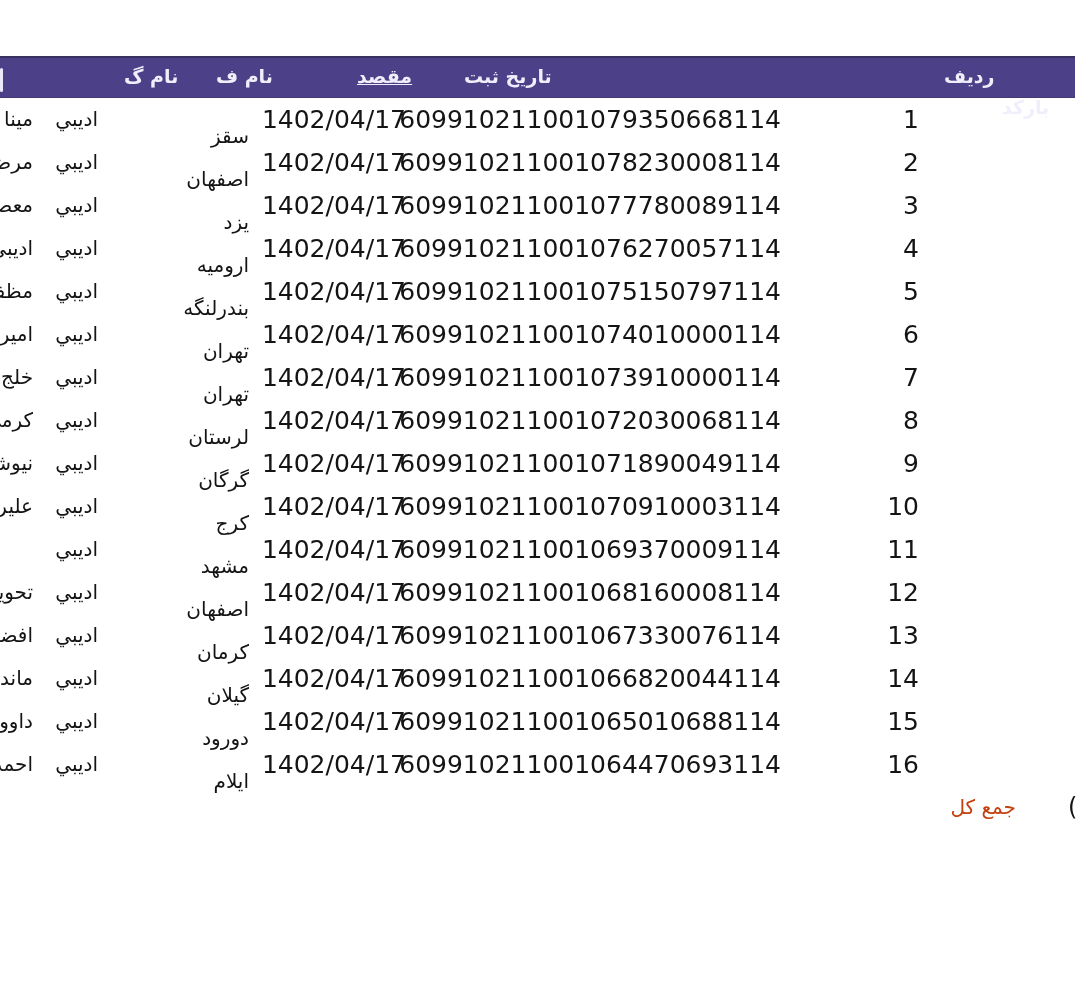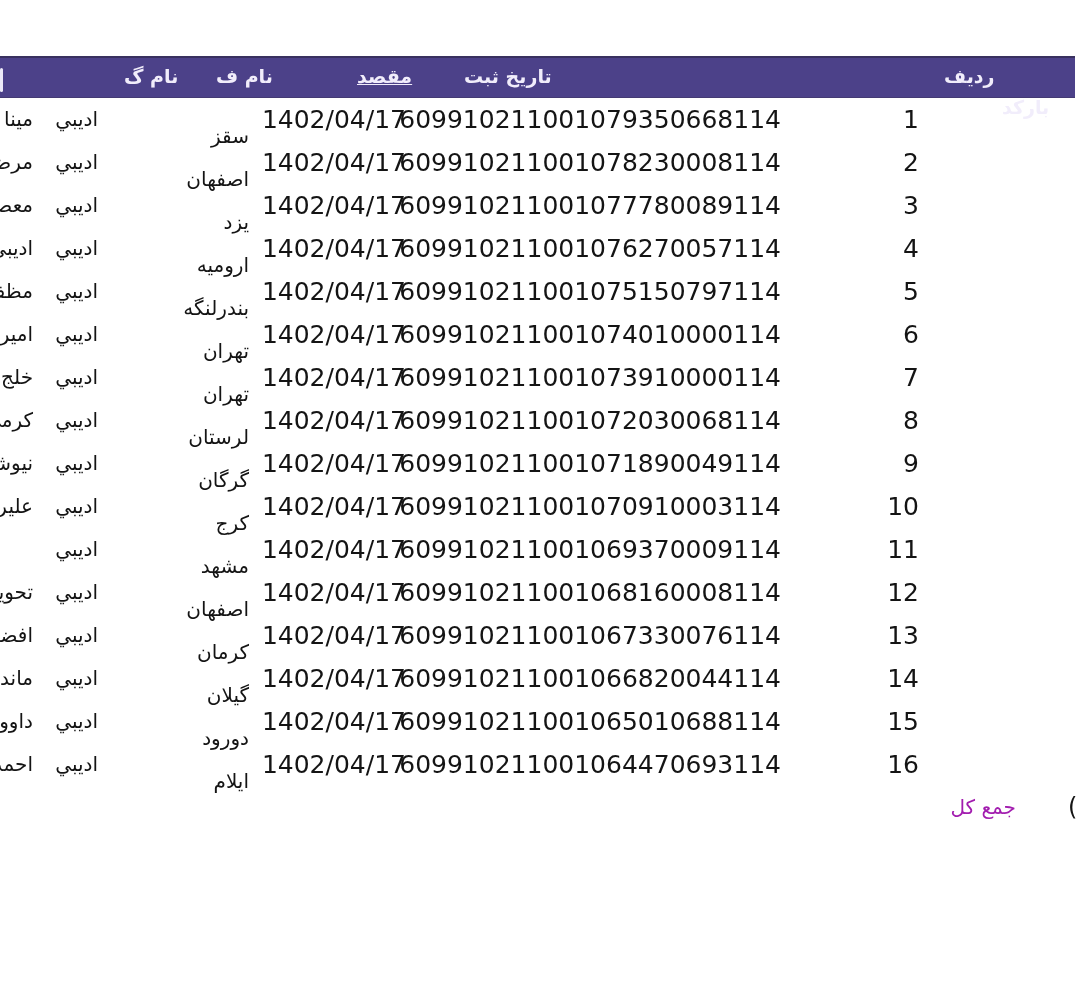--- a/index.html
+++ b/index.html
@@ -30,21 +30,21 @@
   .c-last{right:878px;}
   .c-first{right:813px;}
   .c-dest{right:662px;margin-top:17px;}
   .c-date{right:505px;}
   .c-barcode{right:130px;}
   .c-rownum{right:-8px;}
 
   
   .total-row{position:absolute;left:0;top:786px;width:1080px;height:43px;}
   .total-label{position:absolute;right:64px;top:0;height:43px;line-height:43px;
-               font-size:20px;direction:rtl;color:#a21caf;white-space:nowrap;}
+               font-size:20px;direction:rtl;color:#c2410c;white-space:nowrap;}
   .total-frag{position:absolute;left:1068px;top:0;height:43px;line-height:43px;
               font-size:24px;color:#141414;}
 </style>
 </head>
 <body>
 
 <div class="canvas">
 
   <div class="header-band"></div>
   <span class="clip-glyph"></span>

